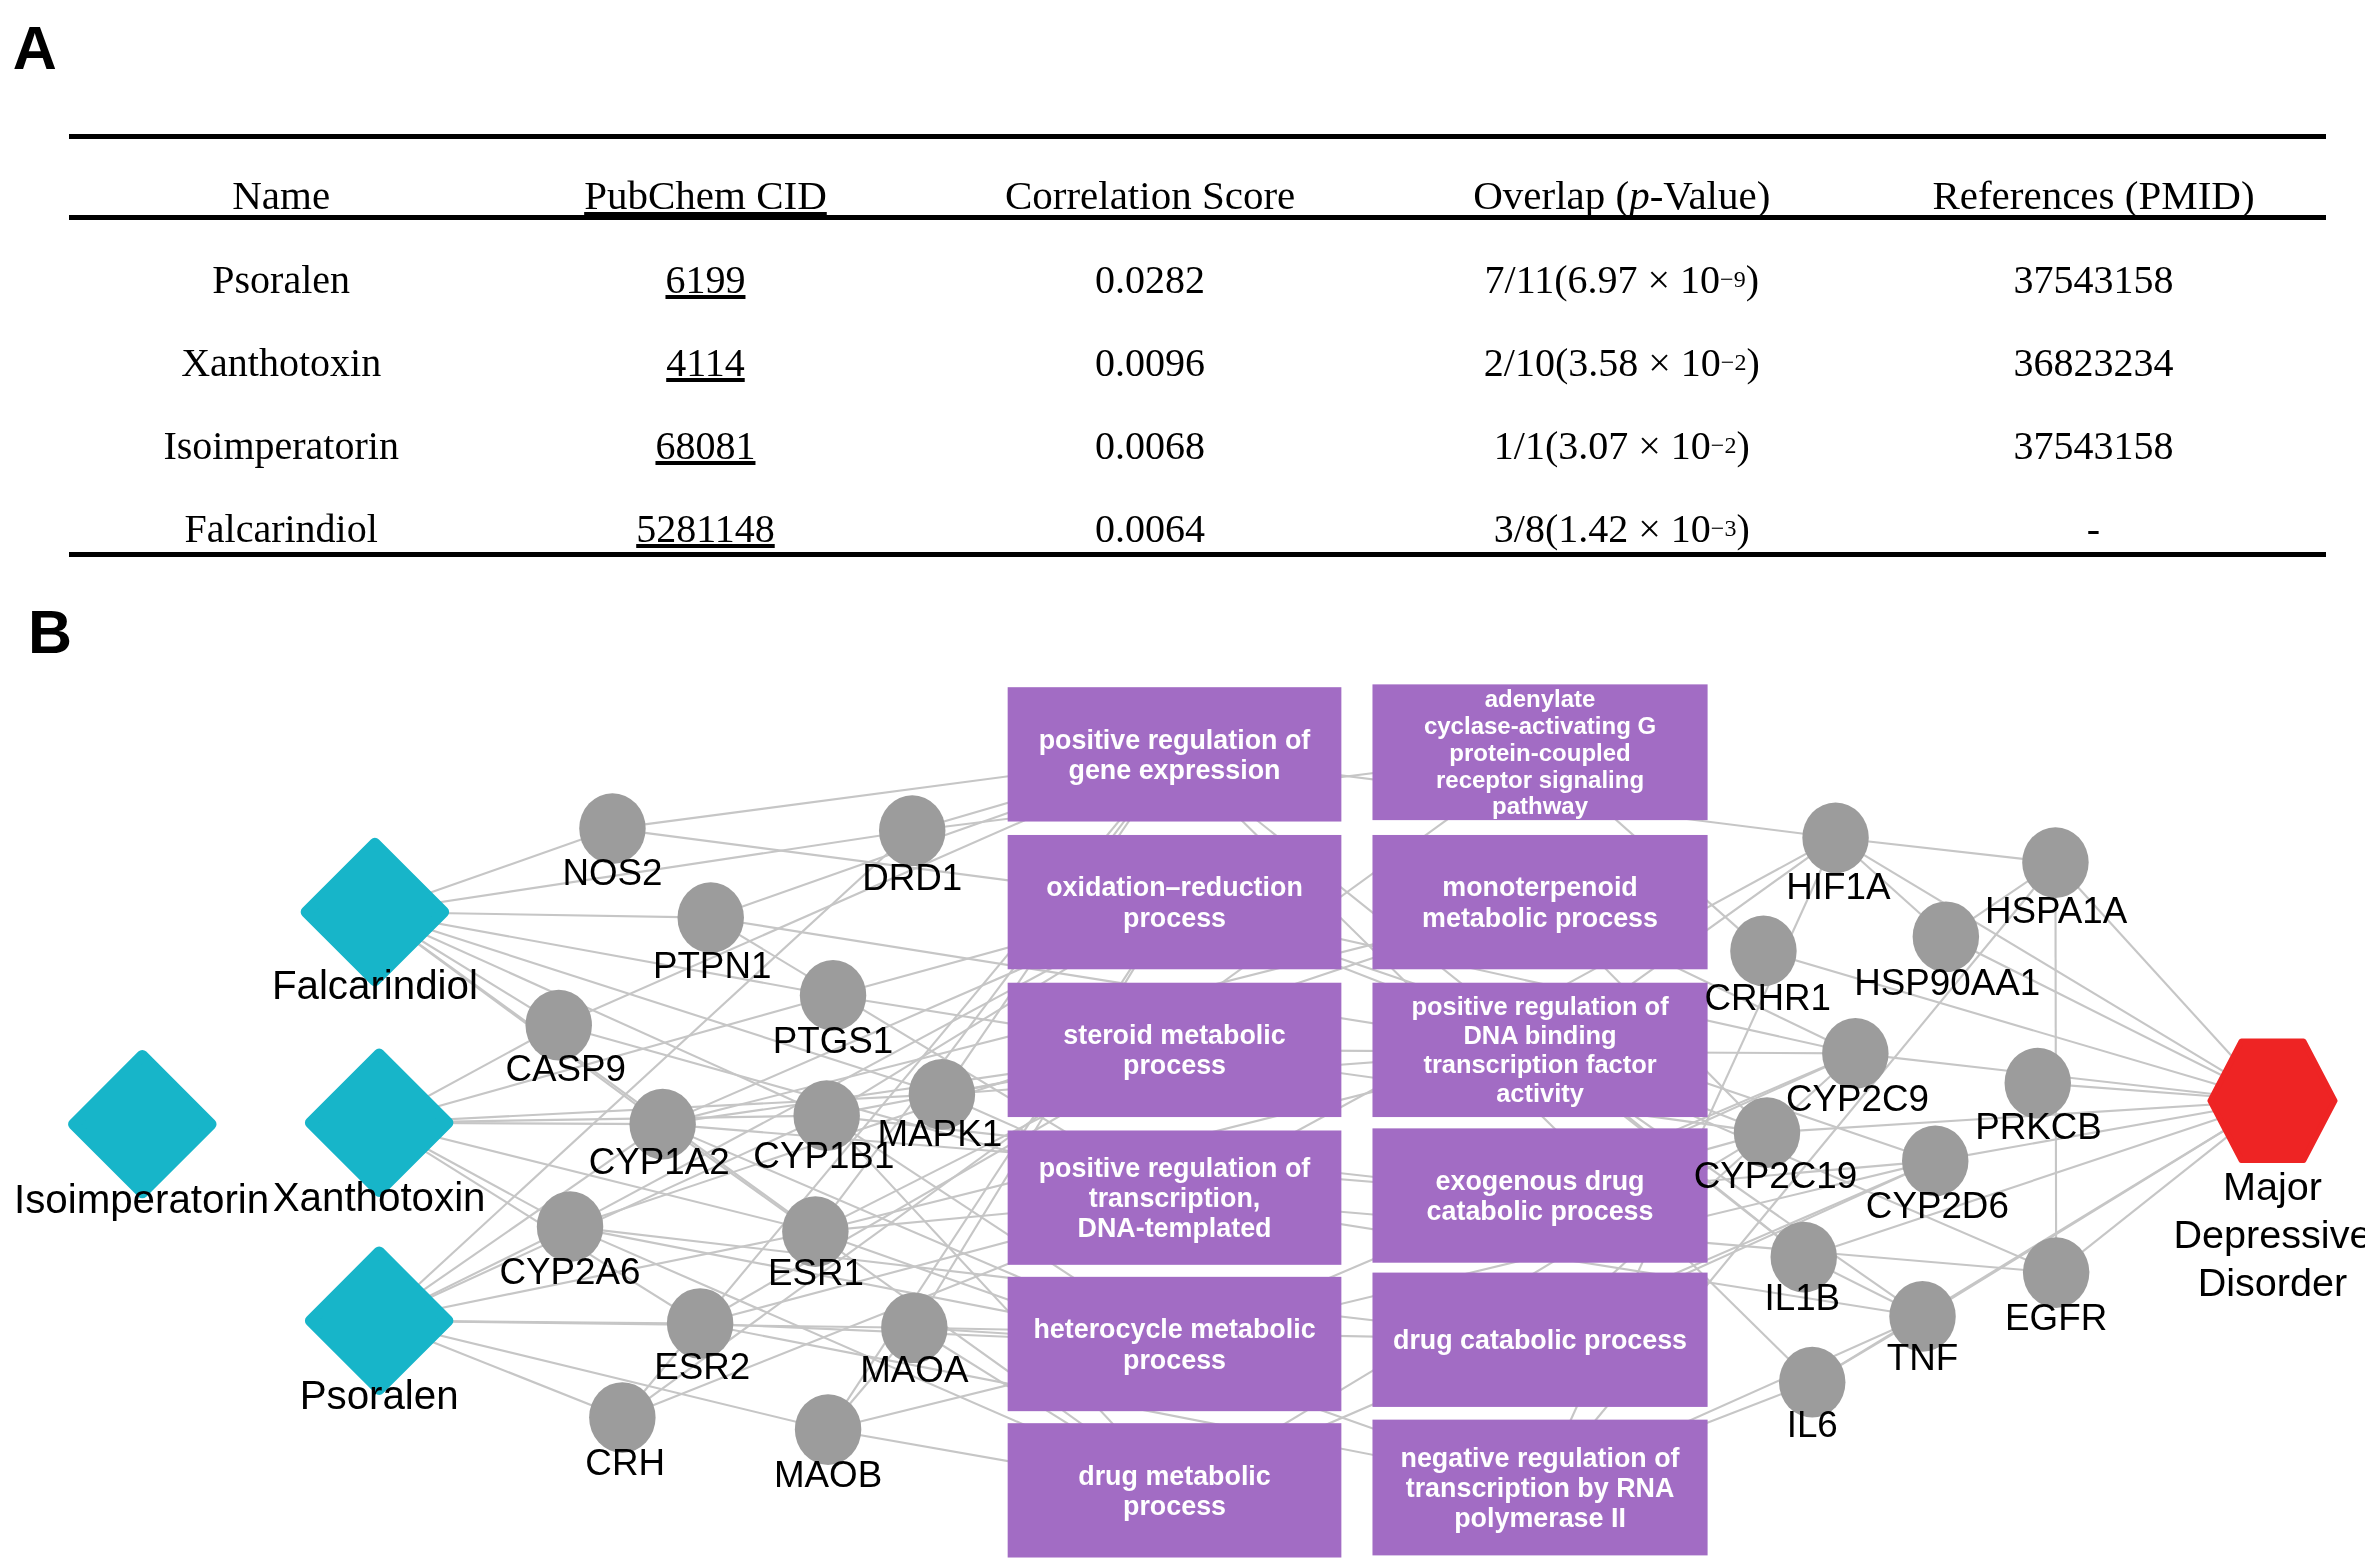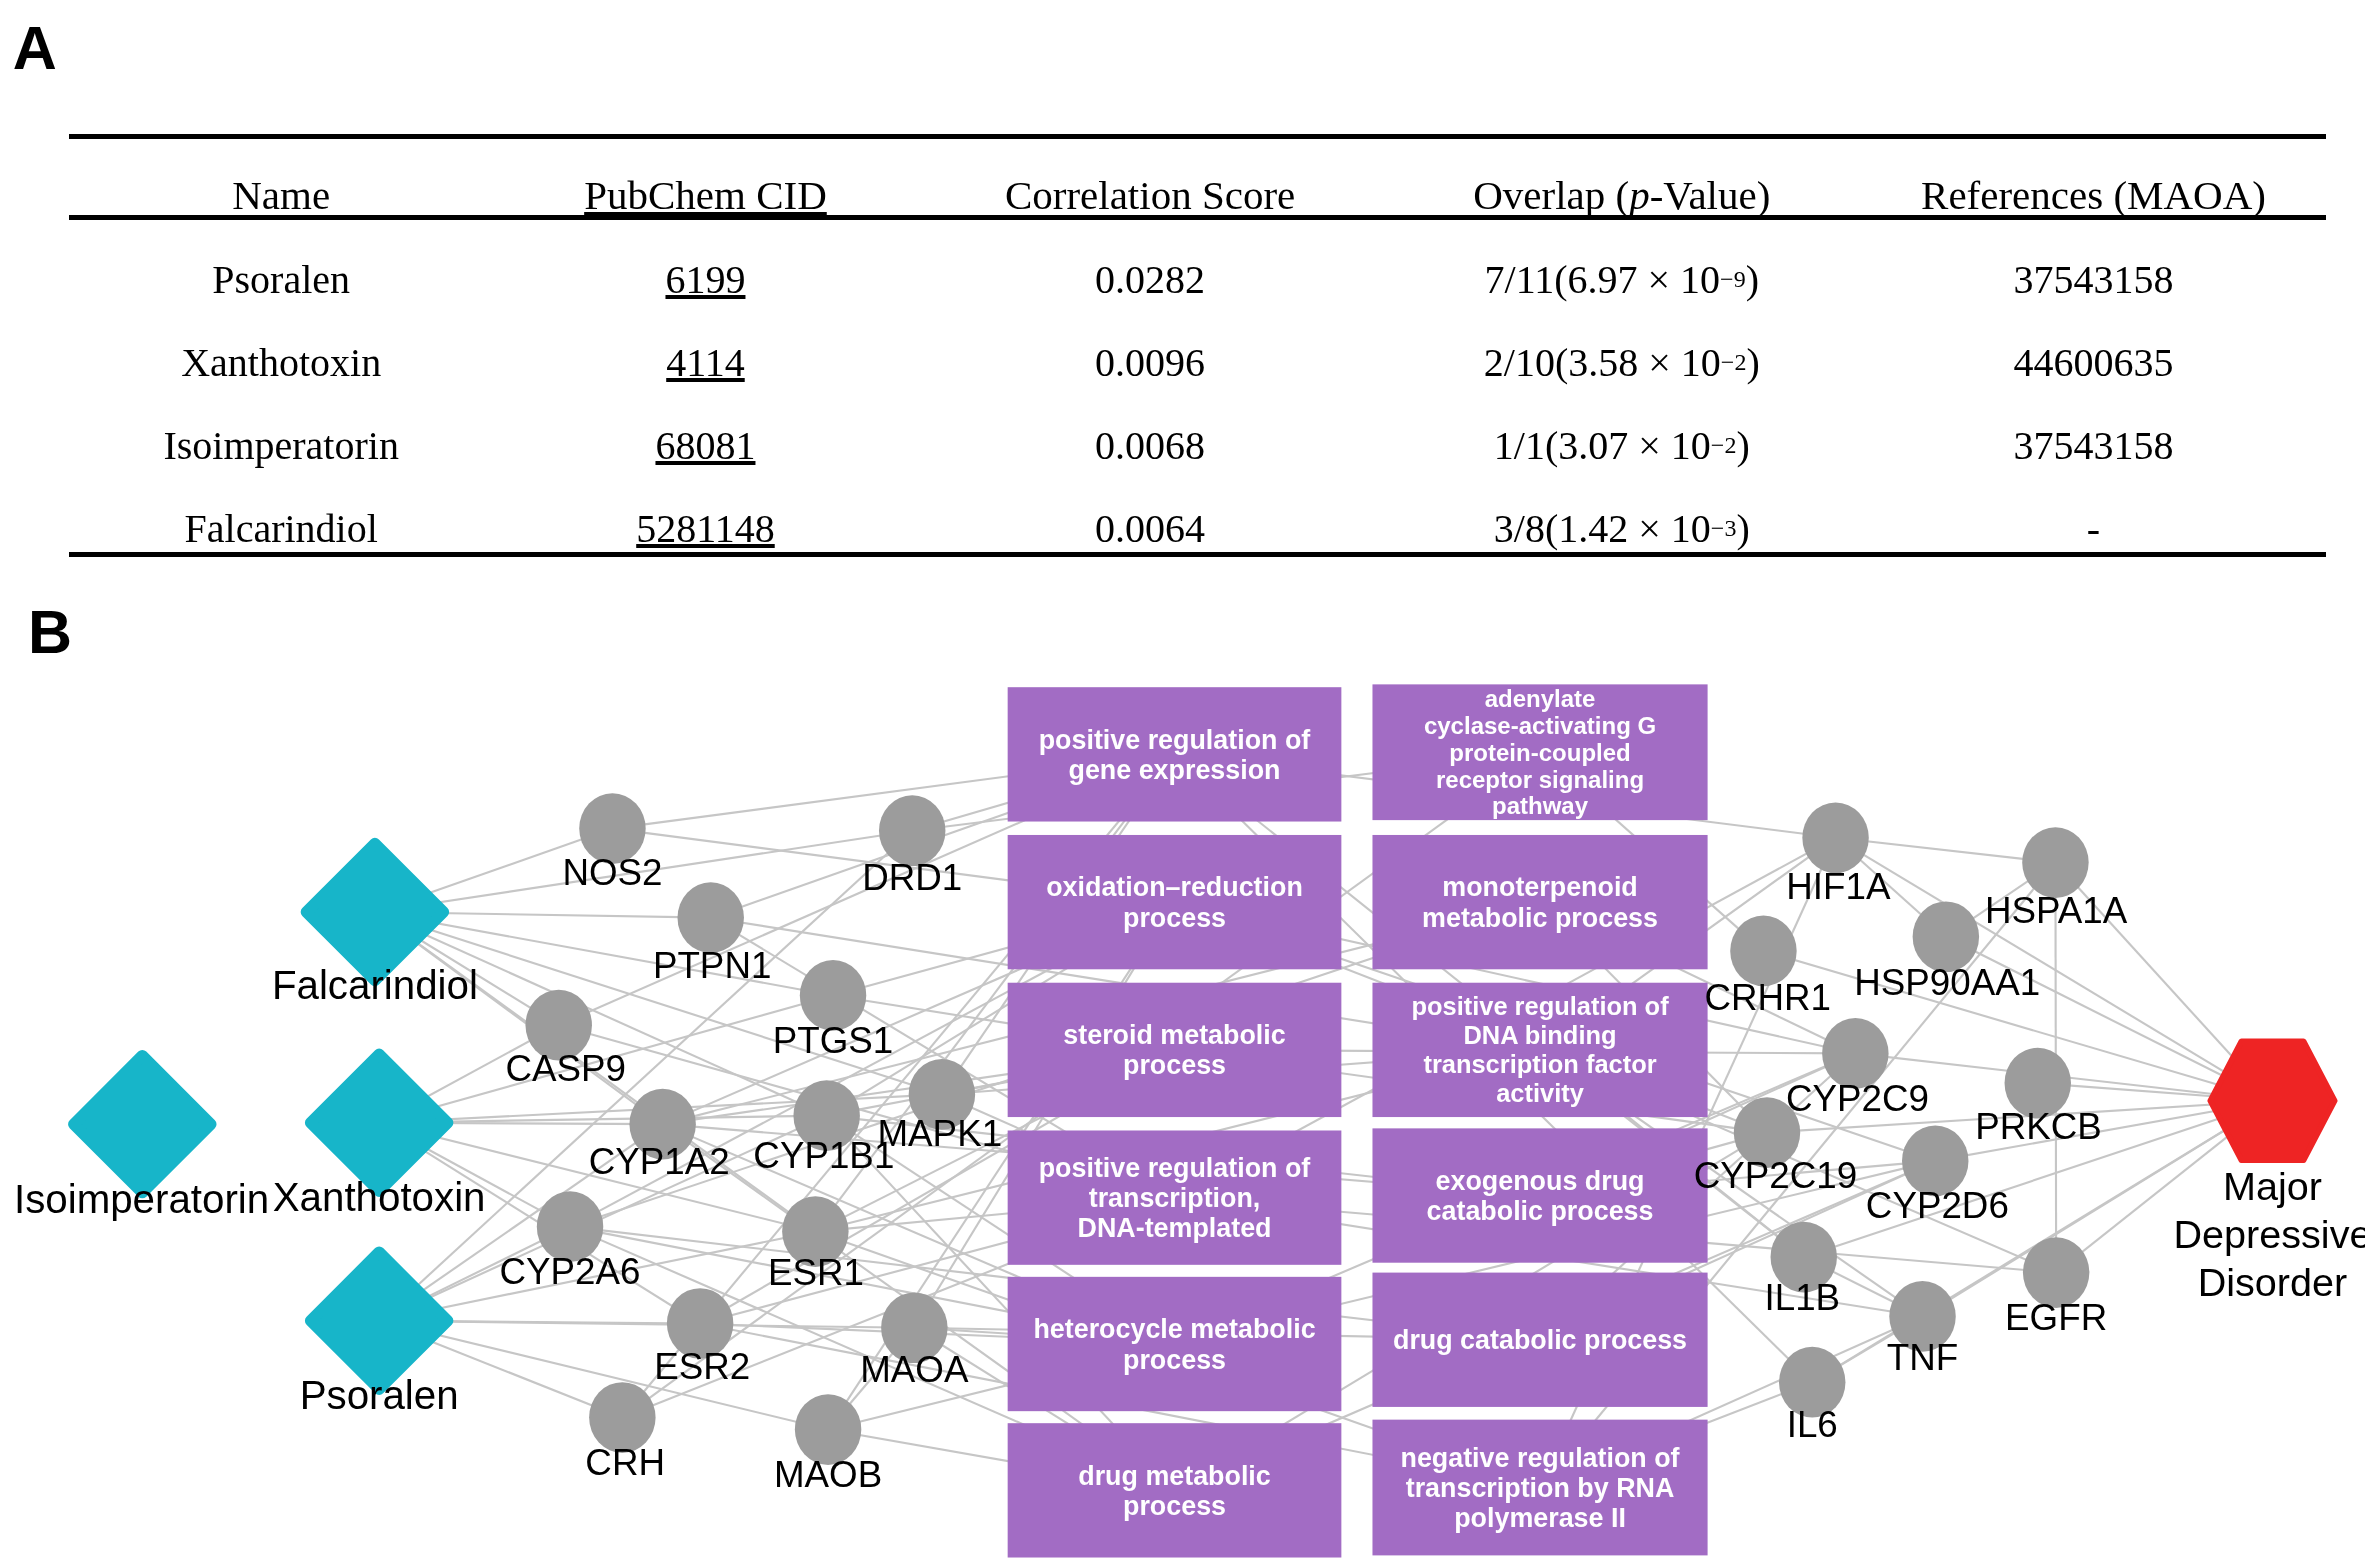--- a/index.html
+++ b/index.html
@@ -249,36 +249,36 @@
   </svg>
 
 <div id="label-a" class="panel-label">A</div>
 
 <div id="tableA">
   <div class="t-header" id="thead">
       <div class="t-cell c0">Name</div>
       <div class="t-cell c1">PubChem CID</div>
       <div class="t-cell c2">Correlation Score</div>
       <div class="t-cell c3">Overlap (<i>p</i>-Value)</div>
-      <div class="t-cell c4">References (MAOA)</div>
+      <div class="t-cell c4">References (PMID)</div>
     </div>
   <div id="tbody">
       <div class="t-row">
         <div class="t-cell c0">Psoralen</div>
         <div class="t-cell c1">6199</div>
         <div class="t-cell c2">0.0282</div>
         <div class="t-cell c3">7/11(6.97 × 10<sup>−9</sup>)</div>
         <div class="t-cell c4">37543158</div>
       </div>
       <div class="t-row">
         <div class="t-cell c0">Xanthotoxin</div>
         <div class="t-cell c1">4114</div>
         <div class="t-cell c2">0.0096</div>
         <div class="t-cell c3">2/10(3.58 × 10<sup>−2</sup>)</div>
-        <div class="t-cell c4">44600635</div>
+        <div class="t-cell c4">36823234</div>
       </div>
       <div class="t-row">
         <div class="t-cell c0">Isoimperatorin</div>
         <div class="t-cell c1">68081</div>
         <div class="t-cell c2">0.0068</div>
         <div class="t-cell c3">1/1(3.07 × 10<sup>−2</sup>)</div>
         <div class="t-cell c4">37543158</div>
       </div>
       <div class="t-row">
         <div class="t-cell c0">Falcarindiol</div>

